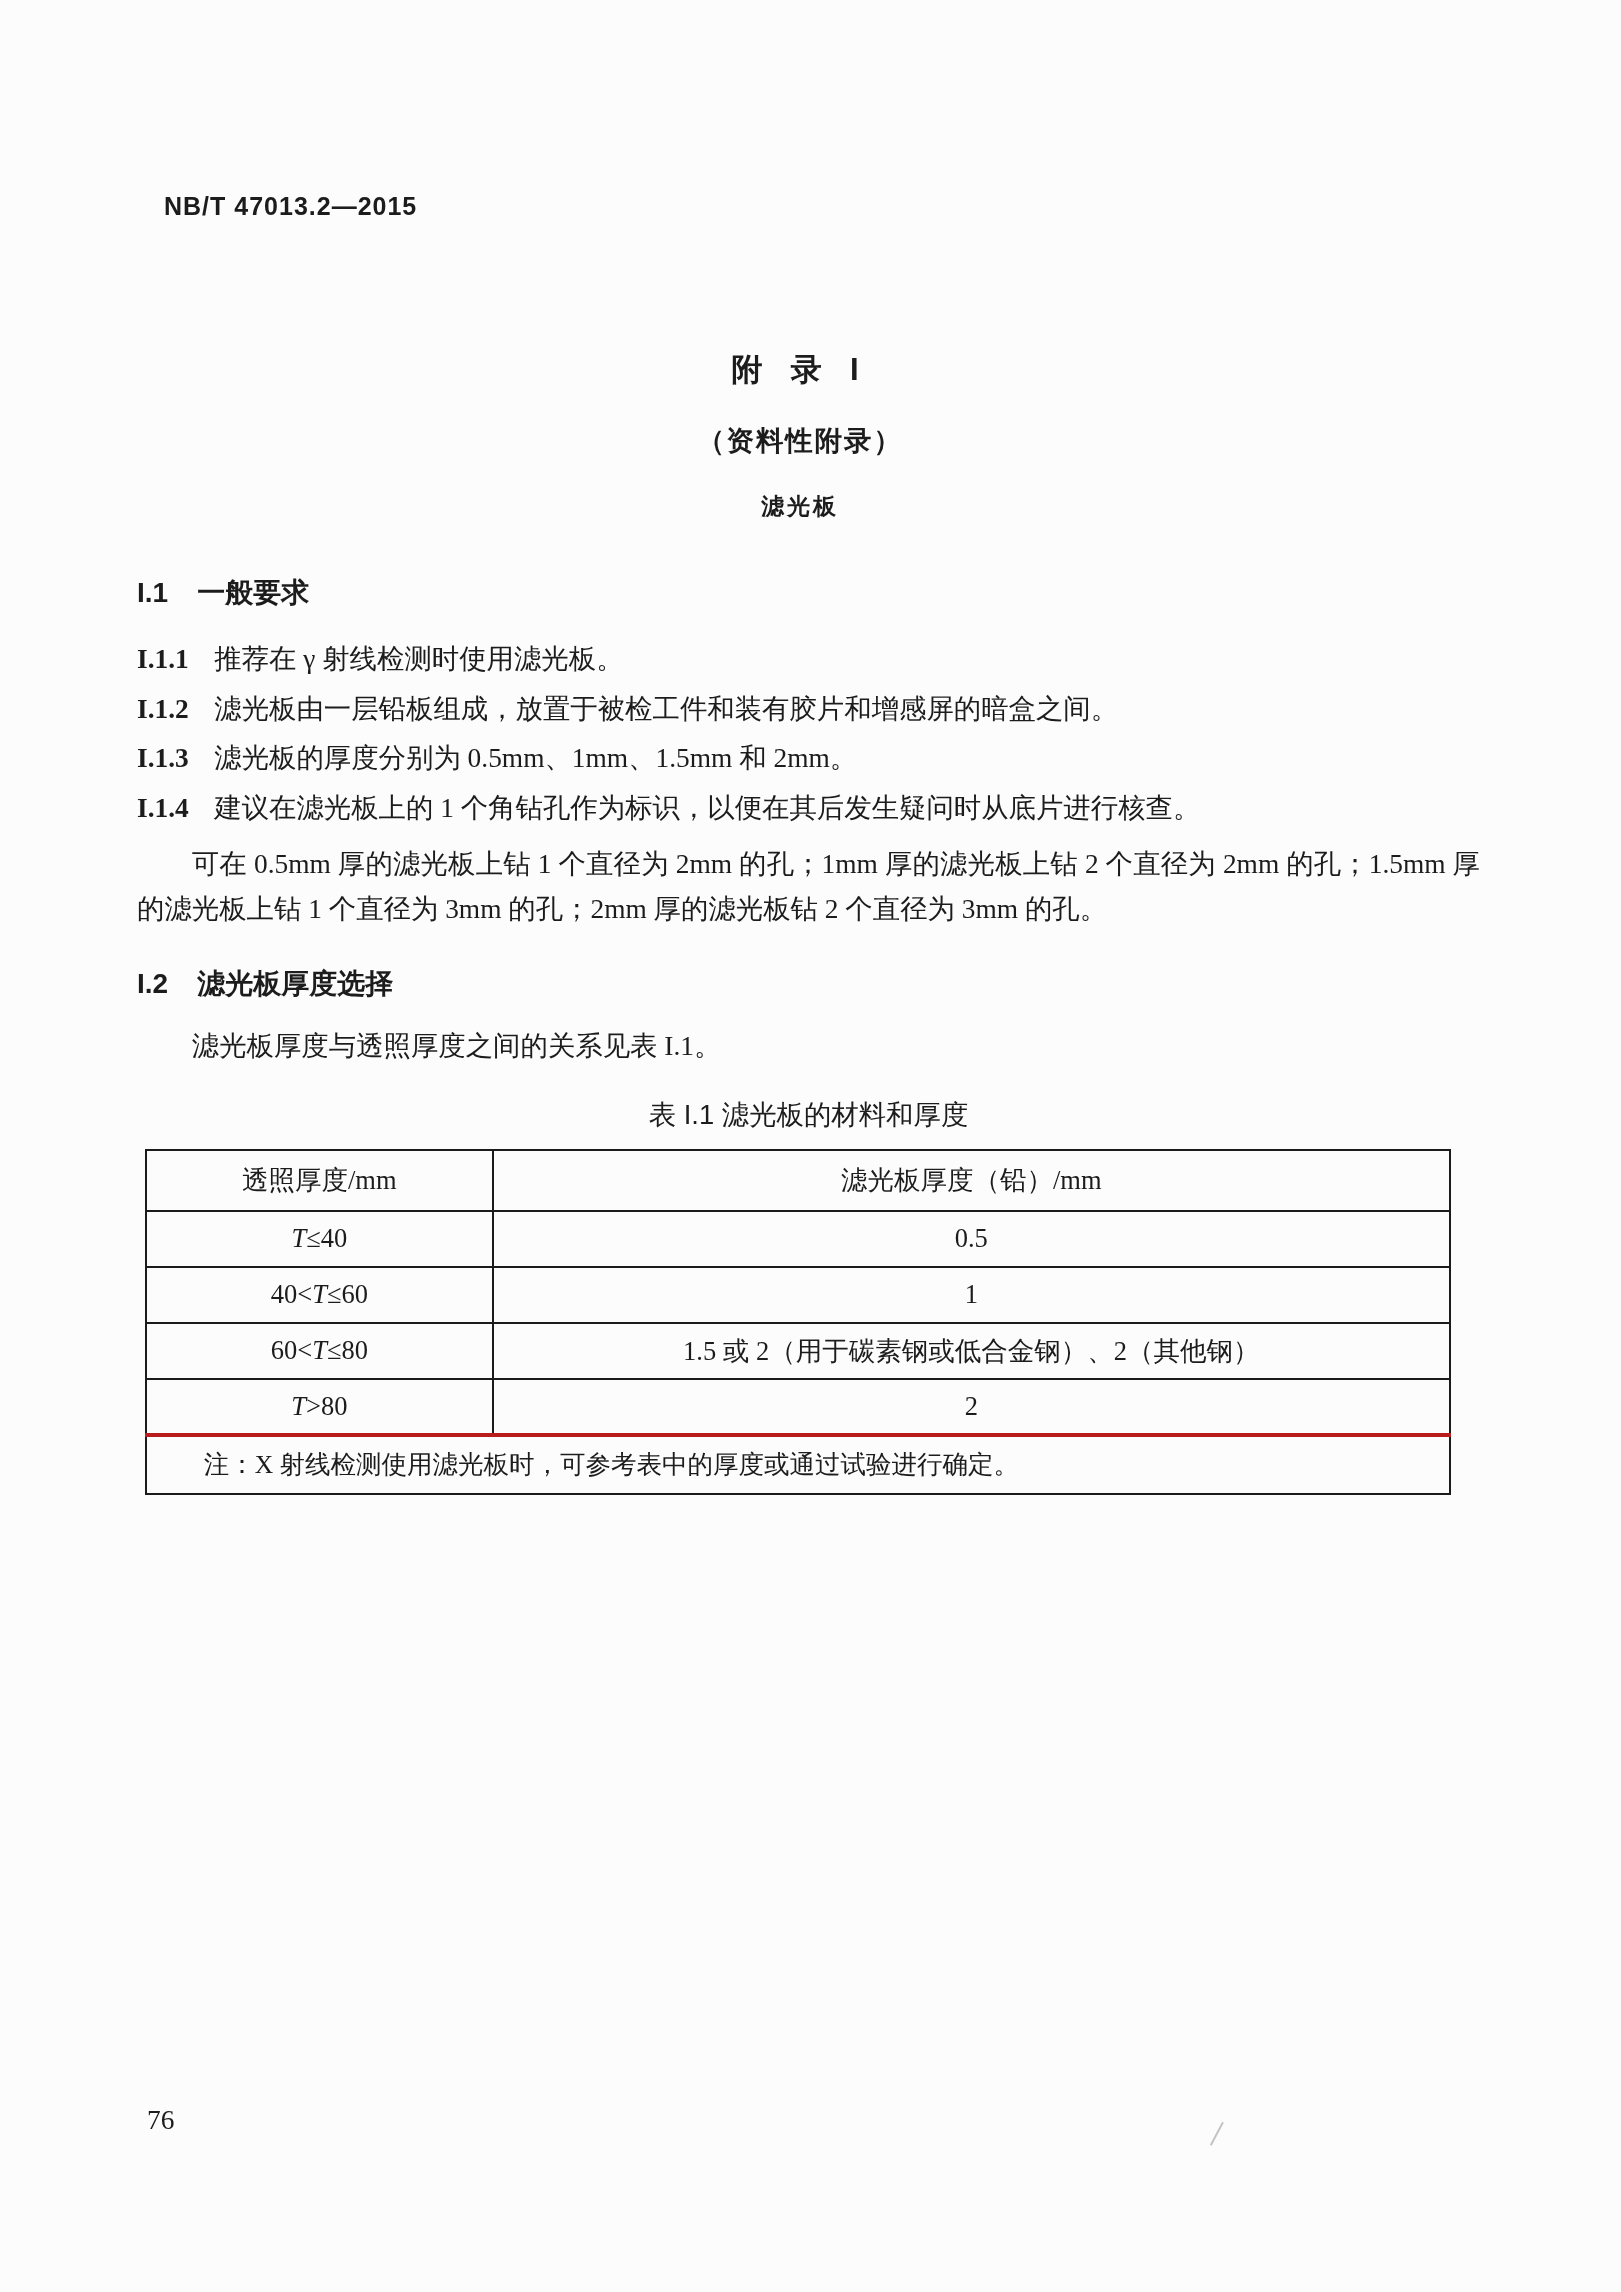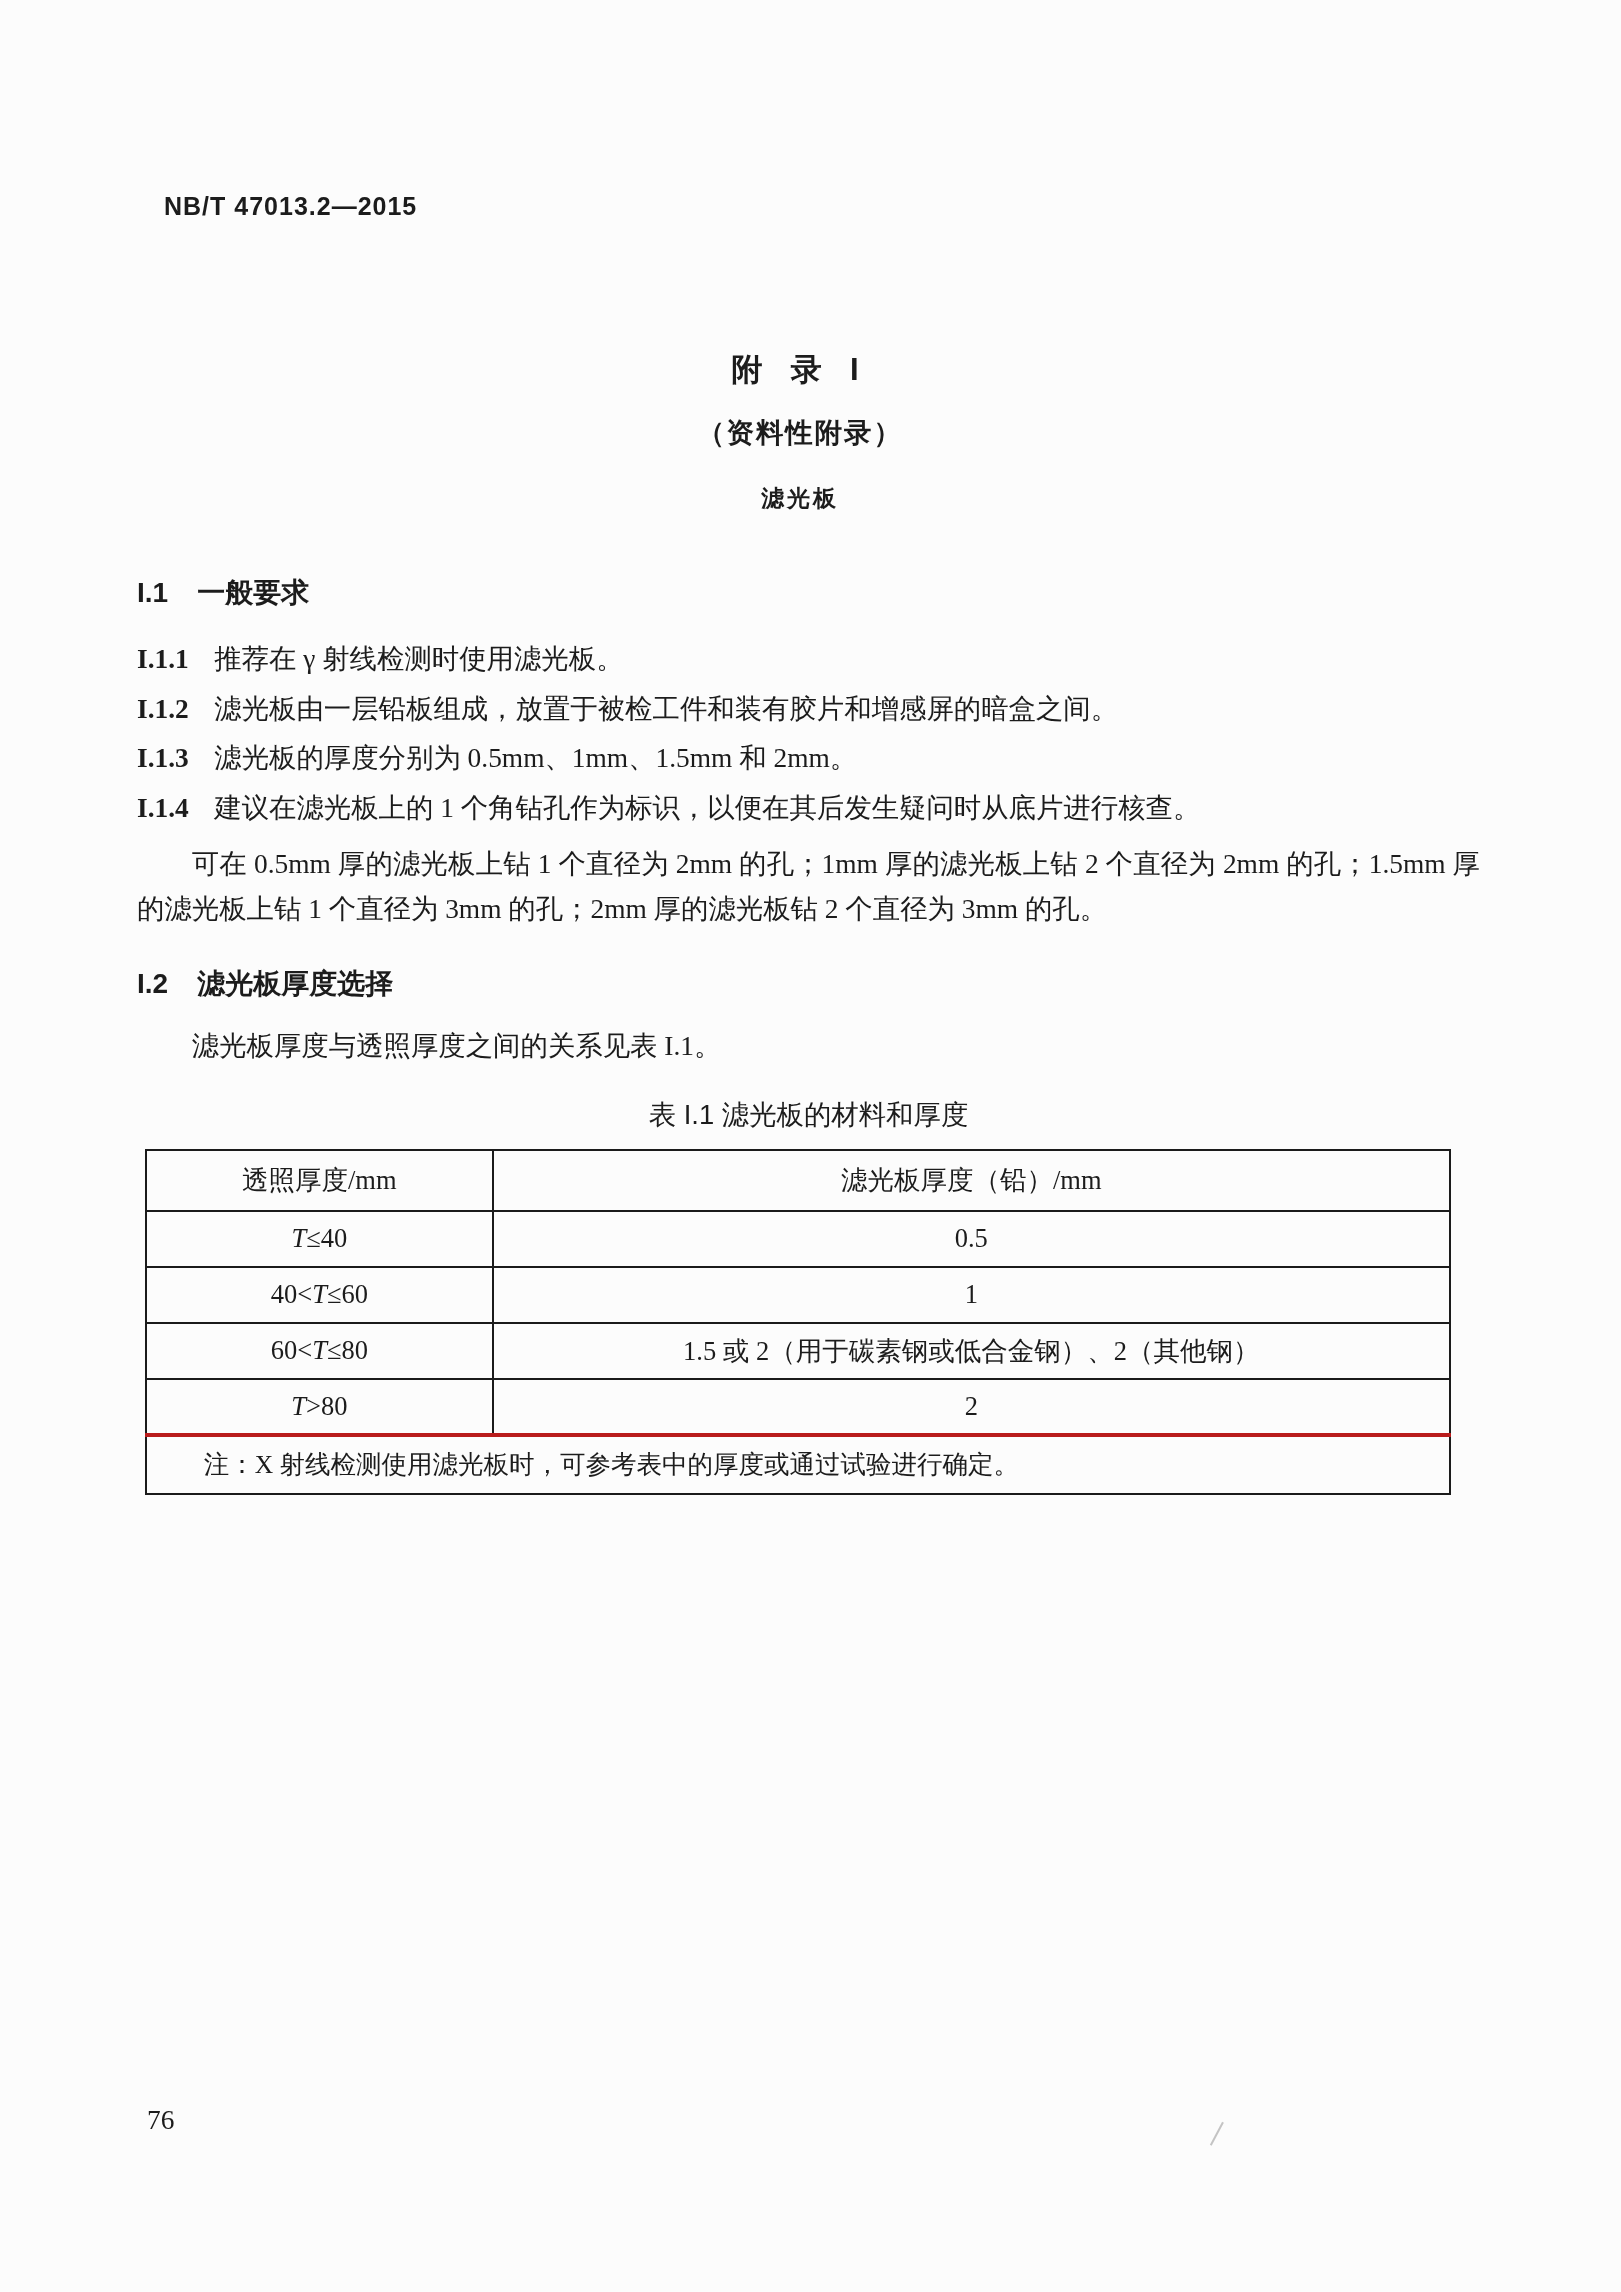--- a/index.html
+++ b/index.html
@@ -27,21 +27,21 @@
   .title-block {
     position: absolute;
     left: 137px;
     right: 158px;
     top: 349px;
     text-align: center;
     font-family: "Liberation Sans", "DejaVu Sans", sans-serif;
     font-weight: 700;
   }
   .title-line1 { font-size: 31px; letter-spacing: 9.8px; }
-  .title-line2 { font-size: 27.4px; margin-top: 24px; letter-spacing: 2px; }
+  .title-line2 { font-size: 27.4px; margin-top: 32px; letter-spacing: 2px; }
   .title-line3 { font-size: 23px; margin-top: 32px; letter-spacing: 2.9px; }
   .content {
     position: absolute;
     left: 137px;
     right: 141px;
     top: 574px;
   }
   .sec-heading {
     font-family: "Liberation Sans", "DejaVu Sans", sans-serif;
     font-weight: 700;

